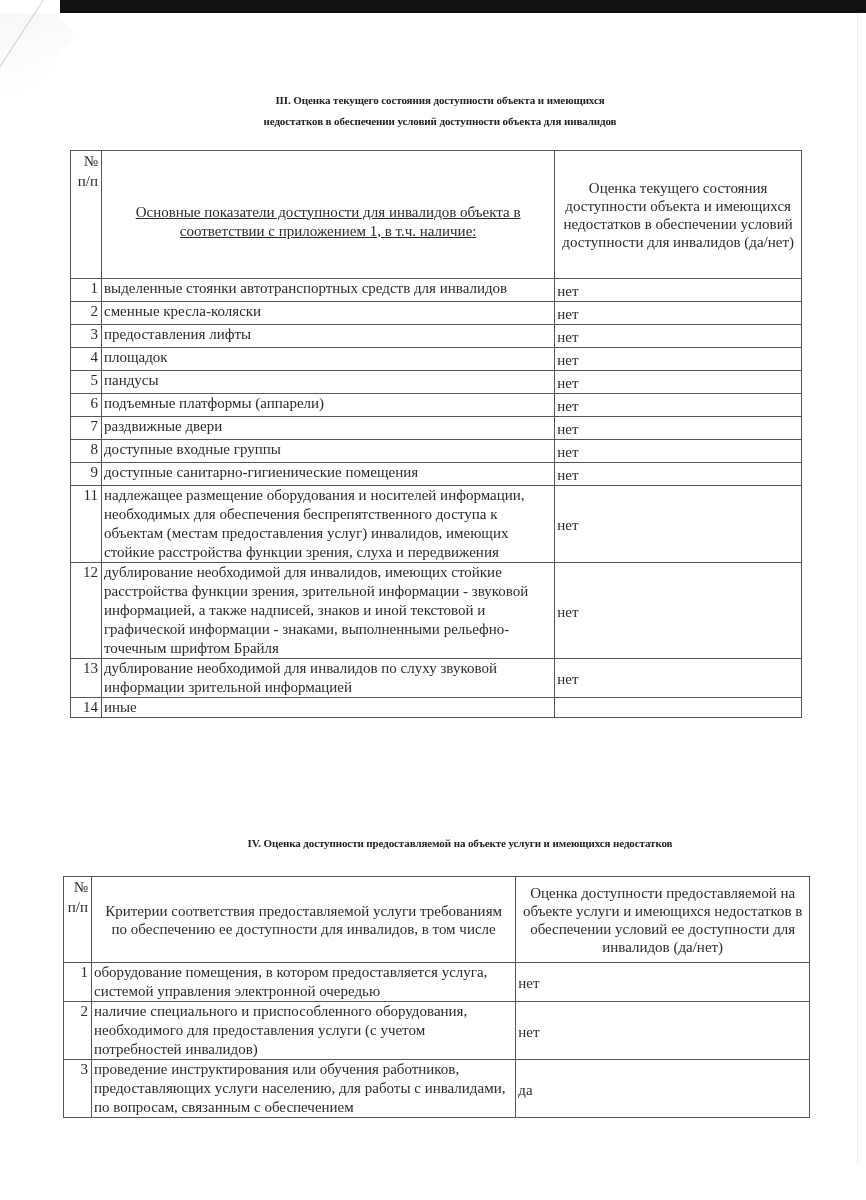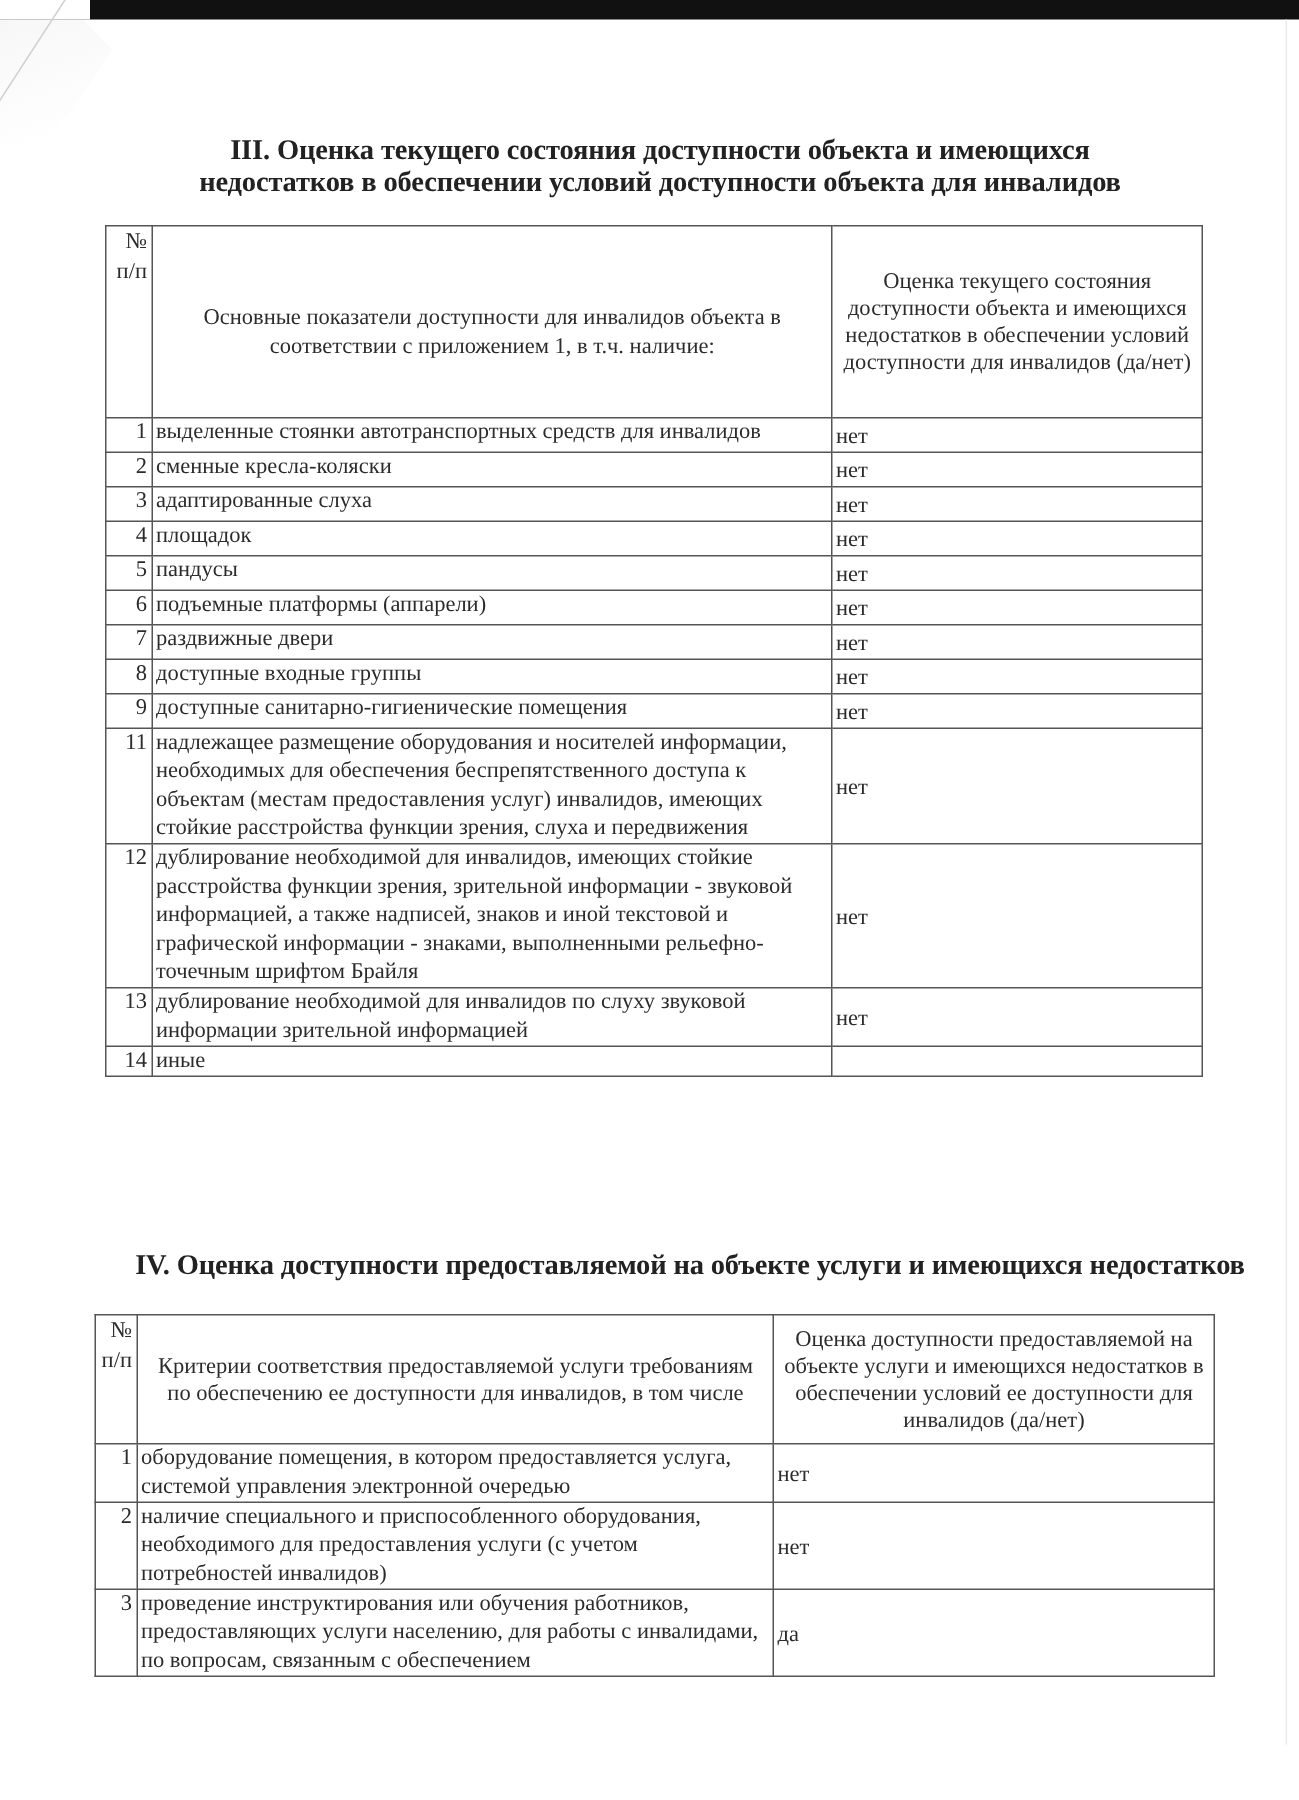--- a/index.html
+++ b/index.html
@@ -55,21 +55,21 @@
       right: 8px;
       top: 13px;
       width: 1px;
       height: 1150px;
       background: #ececec;
     }
     .section-title {
       position: absolute;
       text-align: center;
       font-weight: bold;
-      font-size: 19px;
+      font-size: 11px;
       line-height: 21px;
       letter-spacing: -0.1px;
       color: #222;
     }
     #title3 {
       left: 120px;
       top: 90px;
       width: 640px;
     }
     #title4 {
@@ -113,20 +113,21 @@
     .hdr-num {
       text-align: right;
       padding-right: 3px;
       vertical-align: top;
       line-height: 20px;
     }
     .hdr-main {
       text-align: center;
       vertical-align: middle;
       padding-top: 14px;
+      text-decoration: underline;
     }
     .hdr-eval {
       text-align: center;
       vertical-align: middle;
       padding: 6px 6px;
       line-height: 18px;
     }
     .eval {
       vertical-align: middle;
       padding-top: 3px;
@@ -170,21 +171,21 @@
         <td class="desc">выделенные стоянки автотранспортных средств для инвалидов</td>
         <td class="eval">нет</td>
       </tr>
       <tr>
         <td class="num">2</td>
         <td class="desc">сменные кресла-коляски</td>
         <td class="eval">нет</td>
       </tr>
       <tr>
         <td class="num">3</td>
-        <td class="desc">адаптированные слуха</td>
+        <td class="desc">предоставления лифты</td>
         <td class="eval">нет</td>
       </tr>
       <tr>
         <td class="num">4</td>
         <td class="desc">площадок</td>
         <td class="eval">нет</td>
       </tr>
       <tr>
         <td class="num">5</td>
         <td class="desc">пандусы</td>

